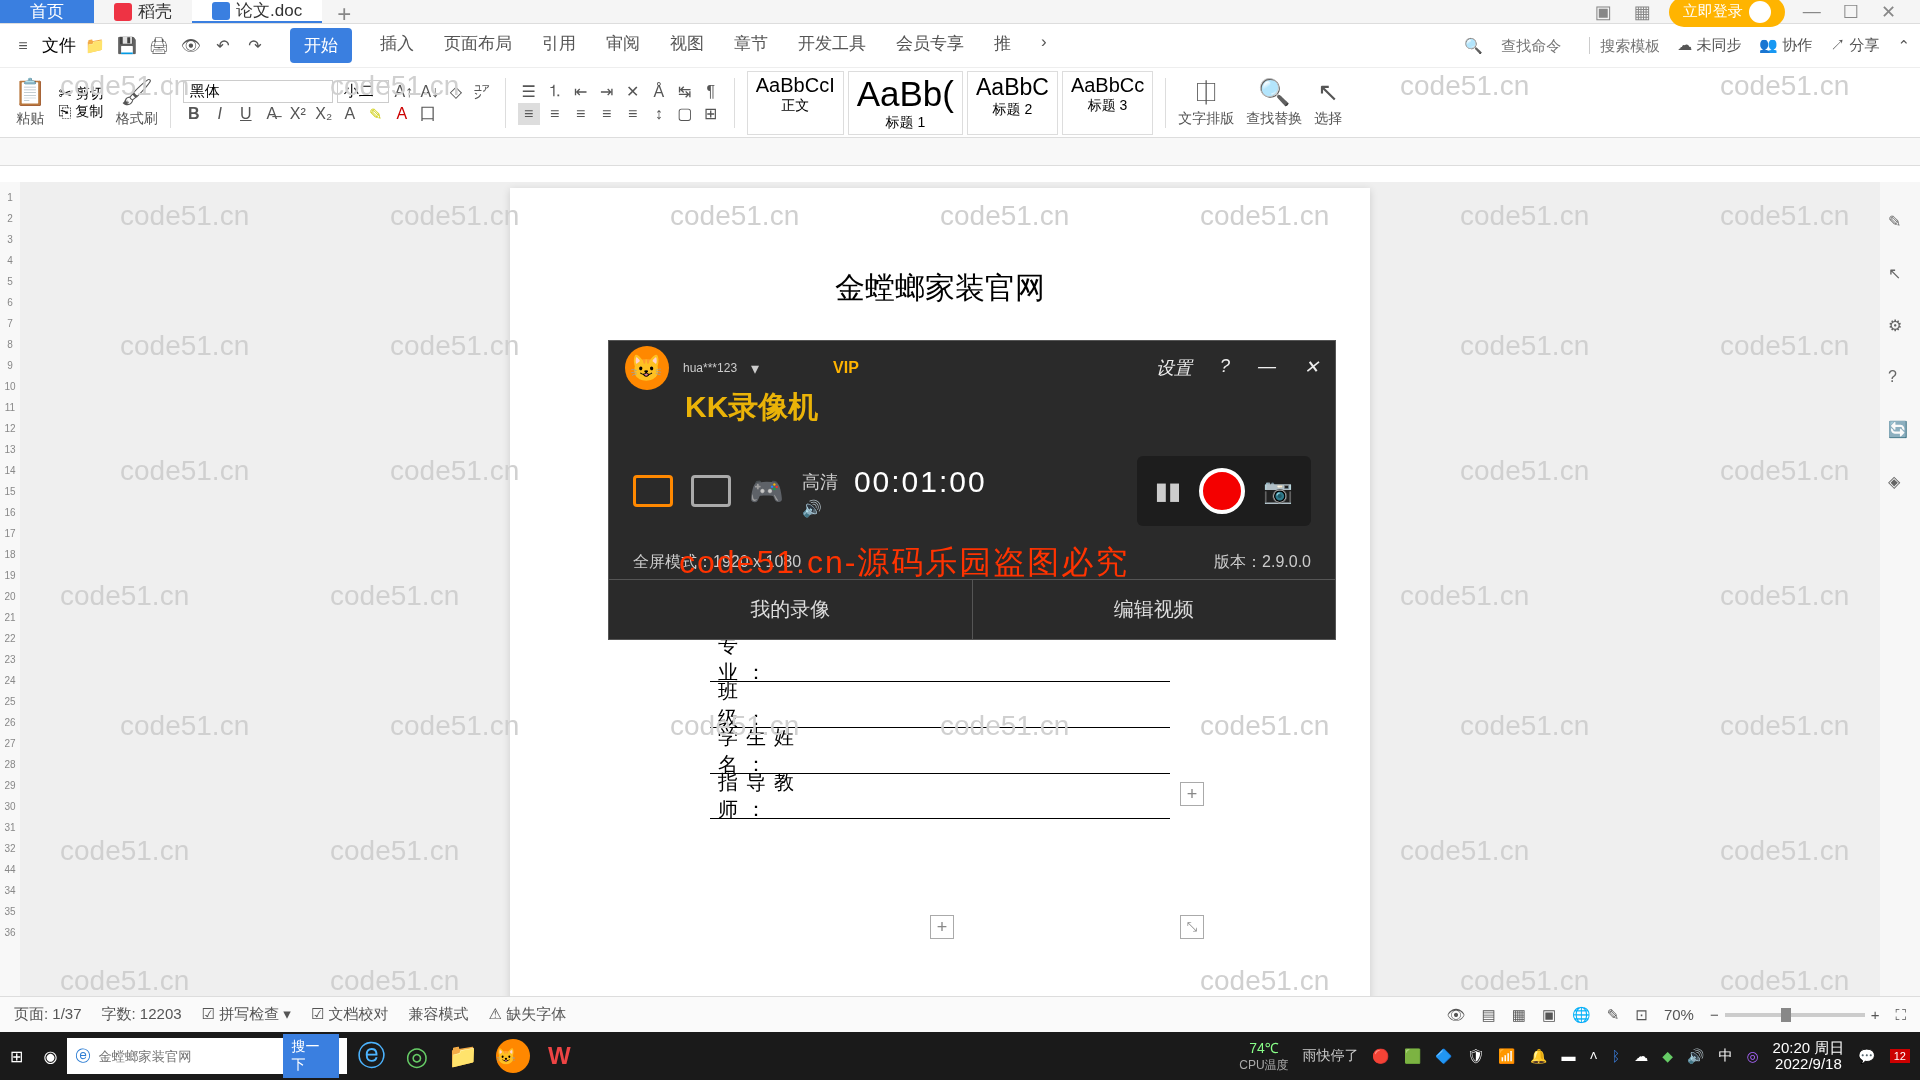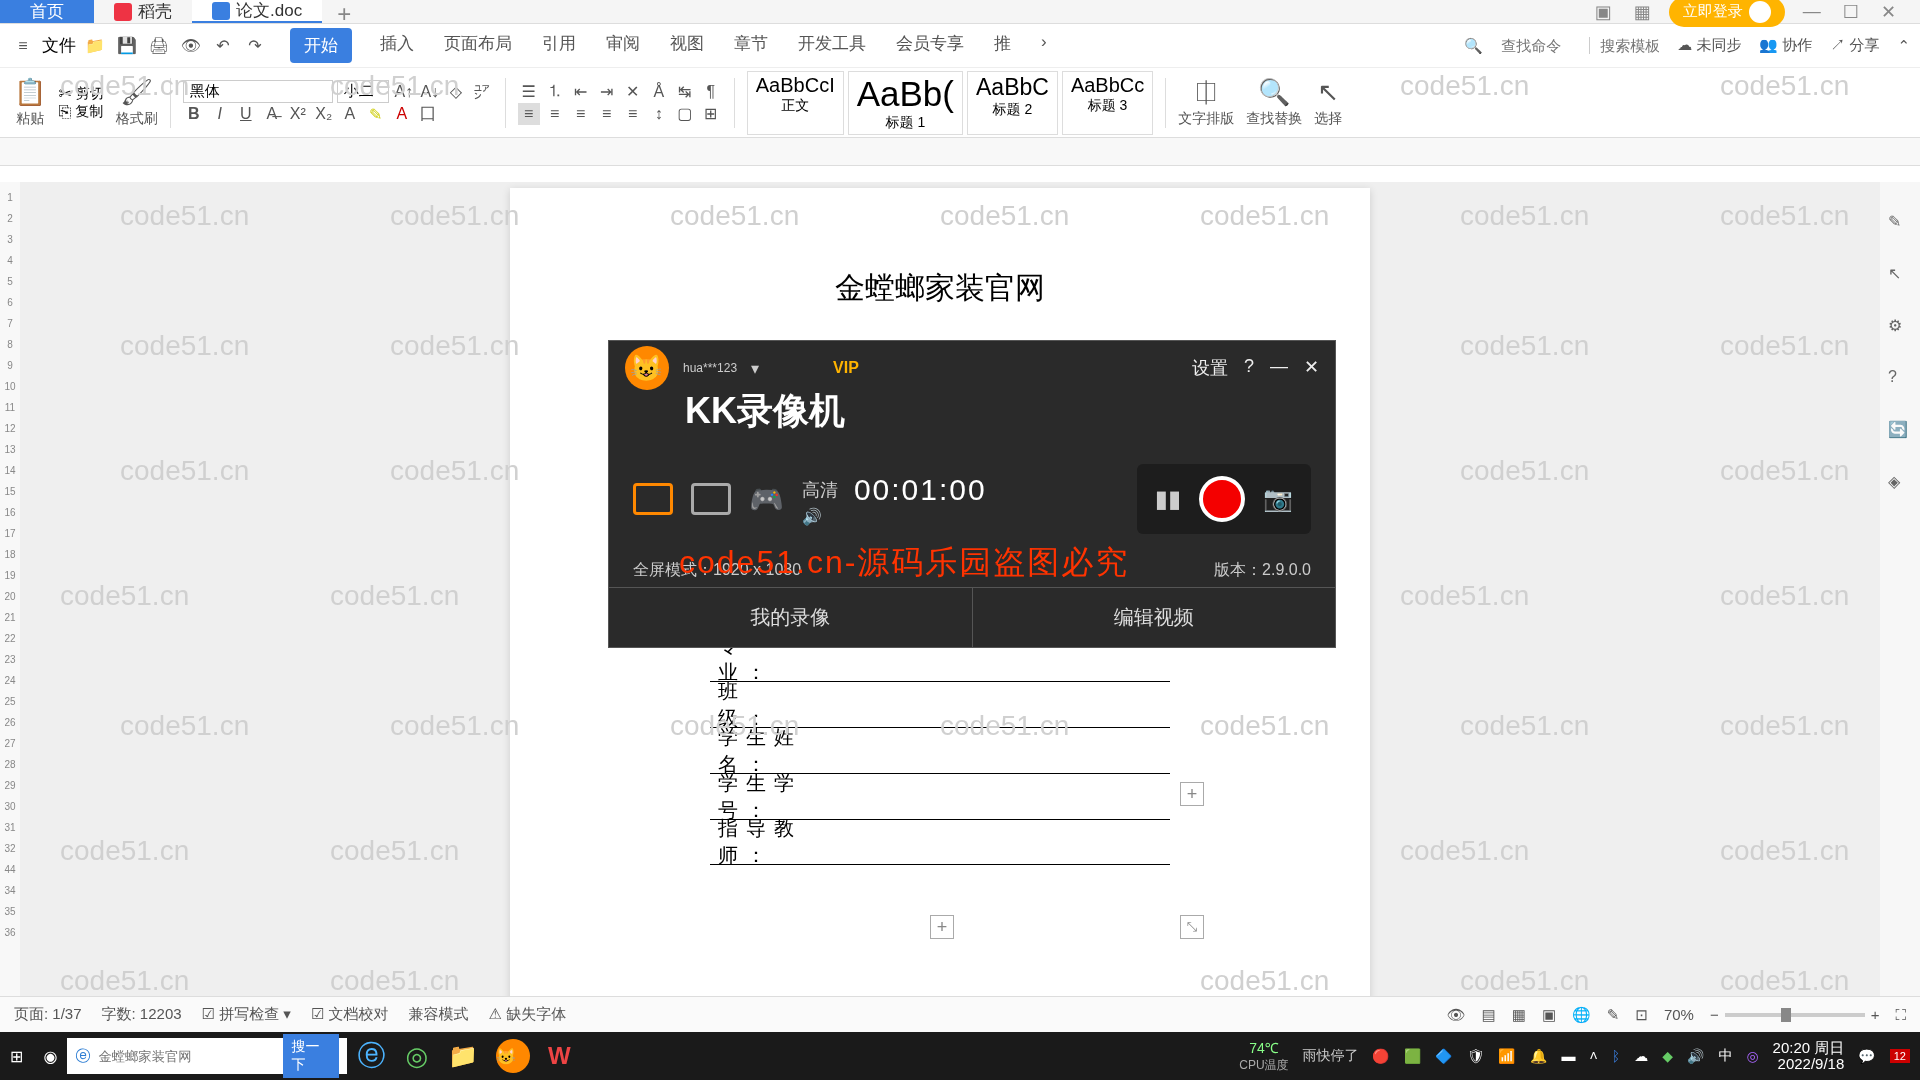--- a/index.html
+++ b/index.html
@@ -56,31 +56,31 @@
 .zoom-bar{display:flex;align-items:center;gap:6px;}
 .zoom-track{width:140px;height:4px;background:#ccc;position:relative;}
 .zoom-thumb{width:10px;height:14px;background:#888;position:absolute;left:40%;top:-5px;}
 
 .taskbar{position:absolute;bottom:0;left:0;right:0;height:48px;background:#1a1a1a;display:flex;align-items:center;color:#fff;}
 .tb-item{height:100%;padding:0 10px;display:flex;align-items:center;cursor:pointer;}
 .tb-search{background:#fff;color:#333;height:36px;display:flex;align-items:center;padding:0 8px;gap:8px;font-size:15px;width:280px;}
 .tb-search input{border:none;outline:none;flex:1;}
 .tb-sbtn{background:#3a7fe0;color:#fff;padding:4px 8px;font-size:14px;}
 .tray{margin-left:auto;display:flex;align-items:center;gap:14px;padding-right:10px;font-size:14px;}
-.clock{text-align:right;line-height:1.1;font-size:15px;}
+.clock{text-align:center;line-height:1.1;font-size:15px;}
 
 .watermark{position:absolute;color:#d0d0d0;font-size:28px;pointer-events:none;z-index:1;font-weight:300;}
 
 .recorder{position:absolute;left:608px;top:340px;width:728px;background:#2a2a2a;z-index:50;border:1px solid #555;}
 .rec-title{height:54px;display:flex;align-items:center;padding:0 16px;gap:14px;color:#eee;}
 .rec-logo{width:44px;height:44px;background:#ff8800;border-radius:50%;display:flex;align-items:center;justify-content:center;font-size:26px;}
 .rec-user{color:#ccc;font-size:12px;}
 .rec-vip{color:#ffb400;font-weight:bold;margin-left:60px;font-size:16px;}
-.rec-title-r{margin-left:auto;display:flex;gap:16px;font-size:18px;}
-.rec-brand{color:#ffffff;font-size:36px;font-weight:bold;margin:-8px 0 8px 76px;}
+.rec-title-r{margin-left:auto;display:flex;gap:28px;font-size:18px;font-style:italic;}
+.rec-brand{color:#eab308;font-size:30px;font-weight:bold;margin:-8px 0 8px 76px;}
 .rec-body{display:flex;align-items:center;padding:20px 24px;gap:18px;}
 .rec-mode-ico{width:40px;height:32px;border:3px solid #ff8800;border-radius:4px;}
 .rec-mode-ico.gray{border-color:#aaa;}
 .rec-time{color:#fff;font-size:30px;letter-spacing:2px;}
 .rec-q{color:#ccc;font-size:18px;}
 .rec-btns{margin-left:auto;display:flex;gap:18px;align-items:center;background:#1d1d1d;padding:12px 18px;border-radius:6px;}
 .rec-record{width:46px;height:46px;background:#f40000;border-radius:50%;border:4px solid #fff;}
 .rec-info{display:flex;justify-content:space-between;padding:6px 24px;font-size:16px;color:#ccc;}
 .rec-bot{display:flex;border-top:1px solid #555;}
 .rec-bot div{flex:1;text-align:center;padding:16px;color:#ddd;font-size:20px;cursor:pointer;}
@@ -303,24 +303,20 @@
       <div class="form-row">
           <div class="form-lbl">专　　业：</div>
           <div class="form-val"></div>
         </div>
       <div class="form-row">
           <div class="form-lbl">班　　级：</div>
           <div class="form-val"></div>
         </div>
       <div class="form-row">
           <div class="form-lbl">学生姓名：</div>
-          <div class="form-val"></div>
-        </div>
-      <div class="form-row">
-          <div class="form-lbl">学生学号：</div>
           <div class="form-val"></div>
         </div>
       <div class="form-row">
           <div class="form-lbl">指导教师：</div>
           <div class="form-val"></div>
         </div>
     </div>
   </div>
   <div class="plus-box" style="left:1180px;top:600px">+</div>
   <div class="plus-box" style="left:930px;top:733px">+</div>

